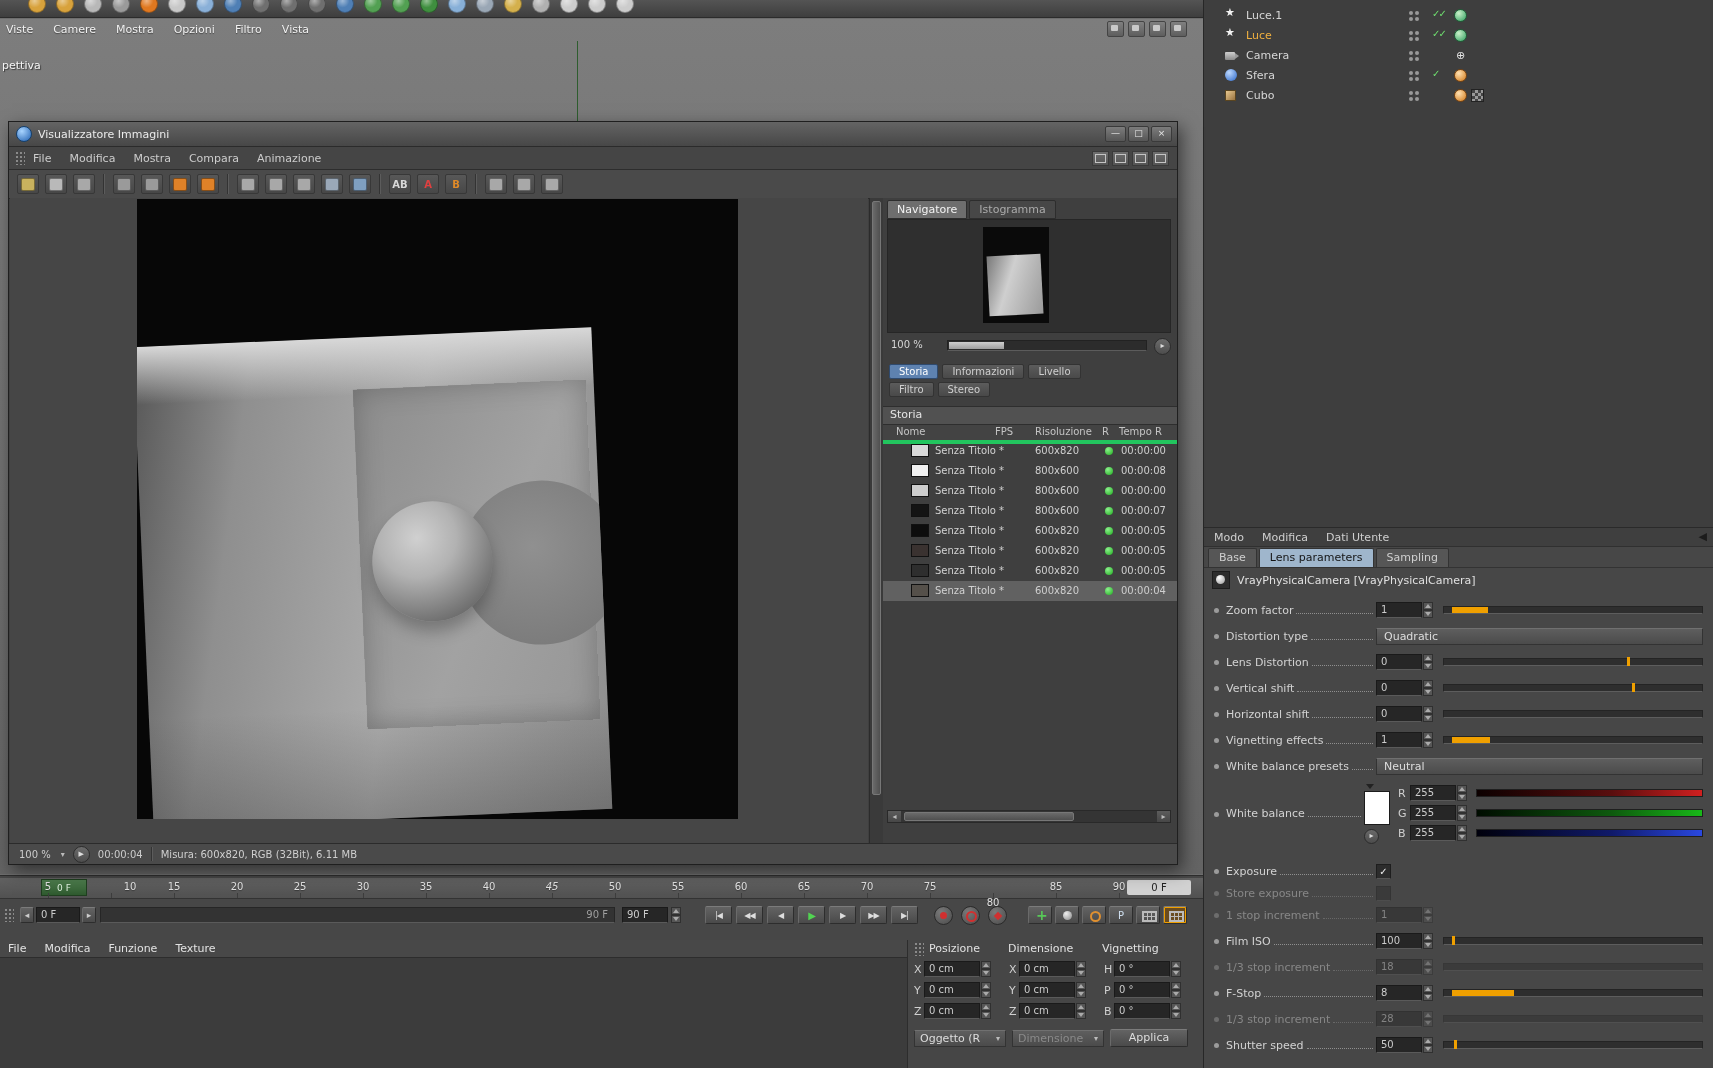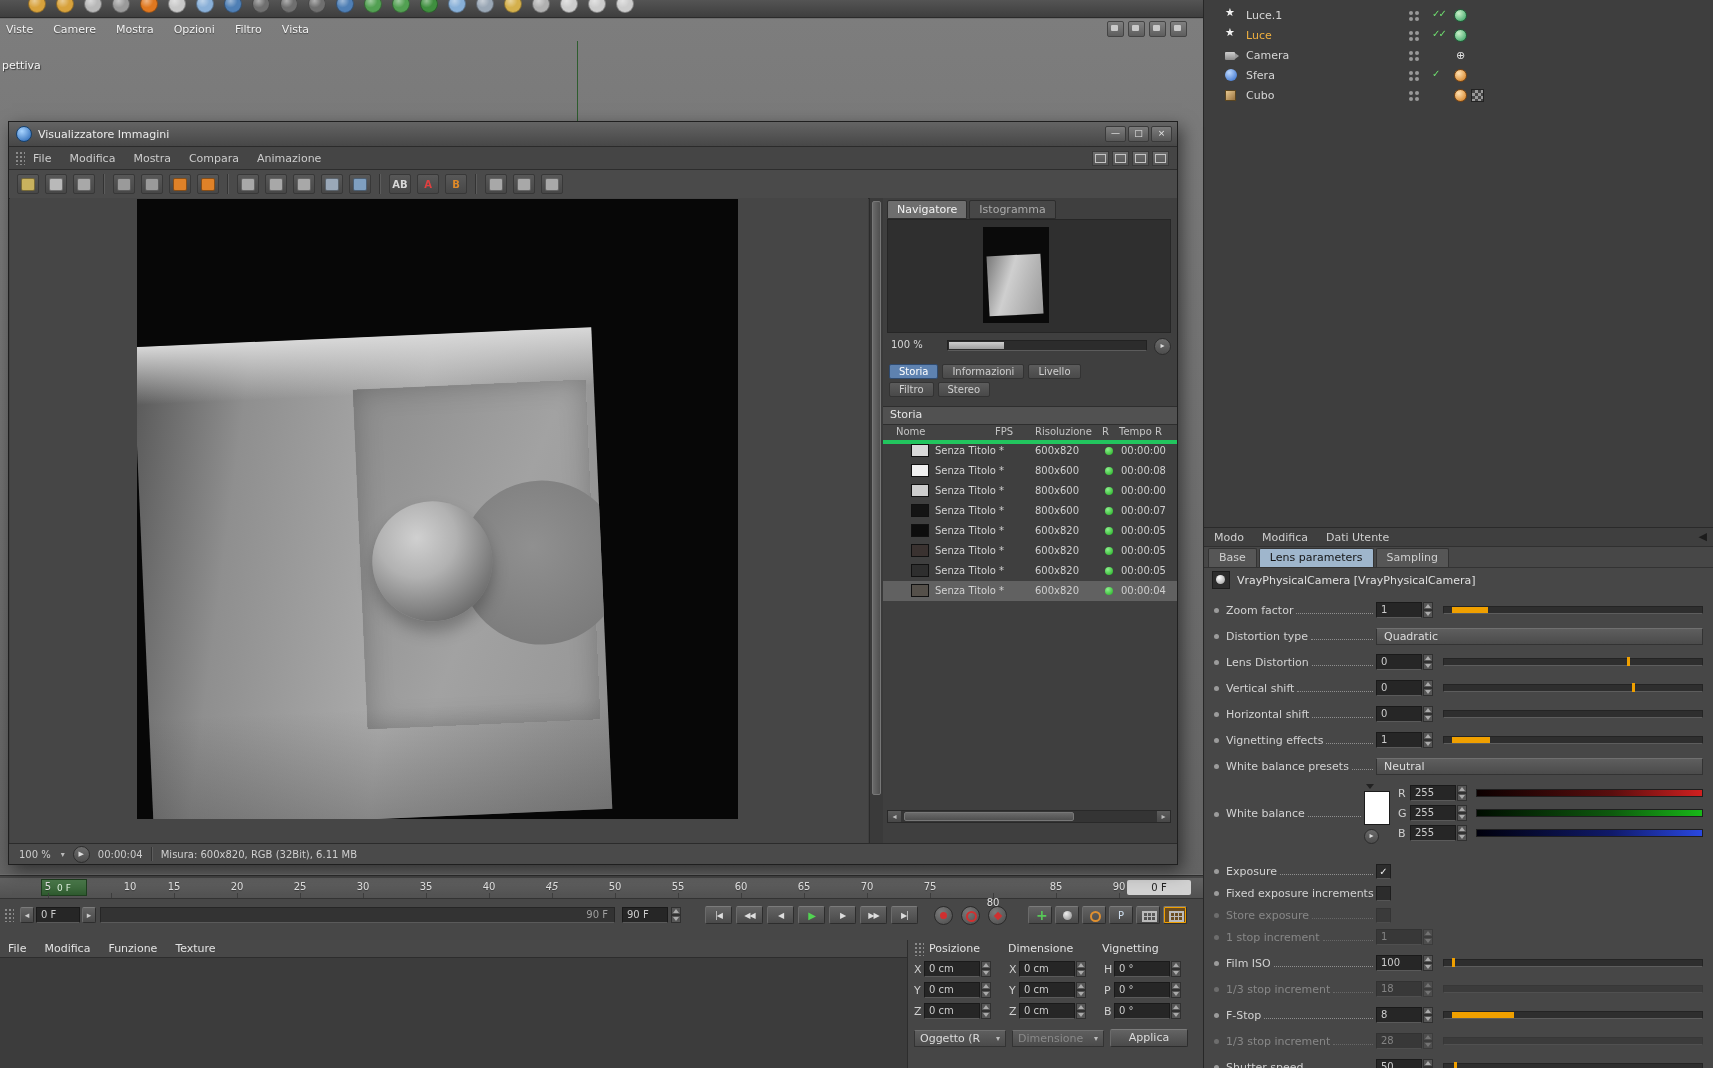--- a/index.html
+++ b/index.html
@@ -496,27 +496,20 @@
           </div>
         </div>
         <div class="prow tight">
           <div class="bullet"></div>
           <div class="plabelwrap">
             <div class="plabel">Exposure</div>
             <div class="leader"></div>
           </div>
           <div class="pcheck">✓</div>
         </div>
-        <div class="prow tight">
-          <div class="bullet"></div>
-          <div class="plabelwrap">
-            <div class="plabel">Fixed exposure increments</div>
-          </div>
-          <div class="pcheck"></div>
-        </div>
         <div class="prow disabled tight">
           <div class="bullet"></div>
           <div class="plabelwrap">
             <div class="plabel">Store exposure</div>
             <div class="leader"></div>
           </div>
           <div class="pcheck"></div>
         </div>
         <div class="prow disabled">
           <div class="bullet"></div>

